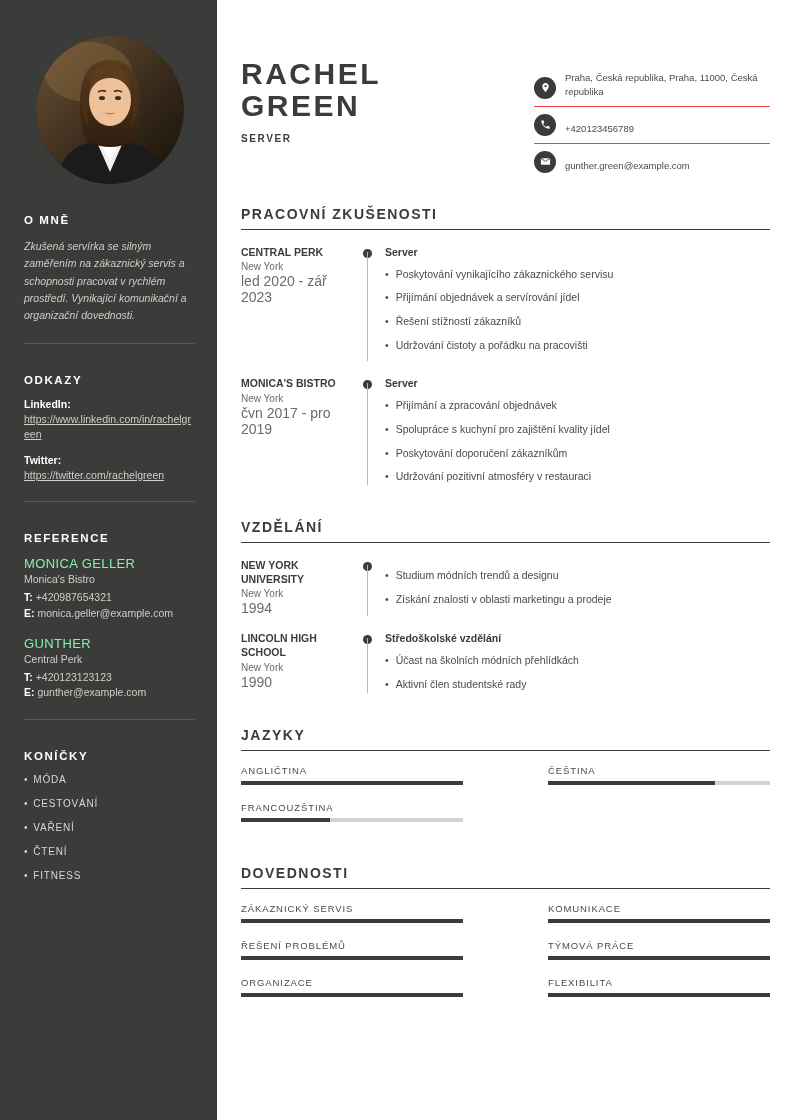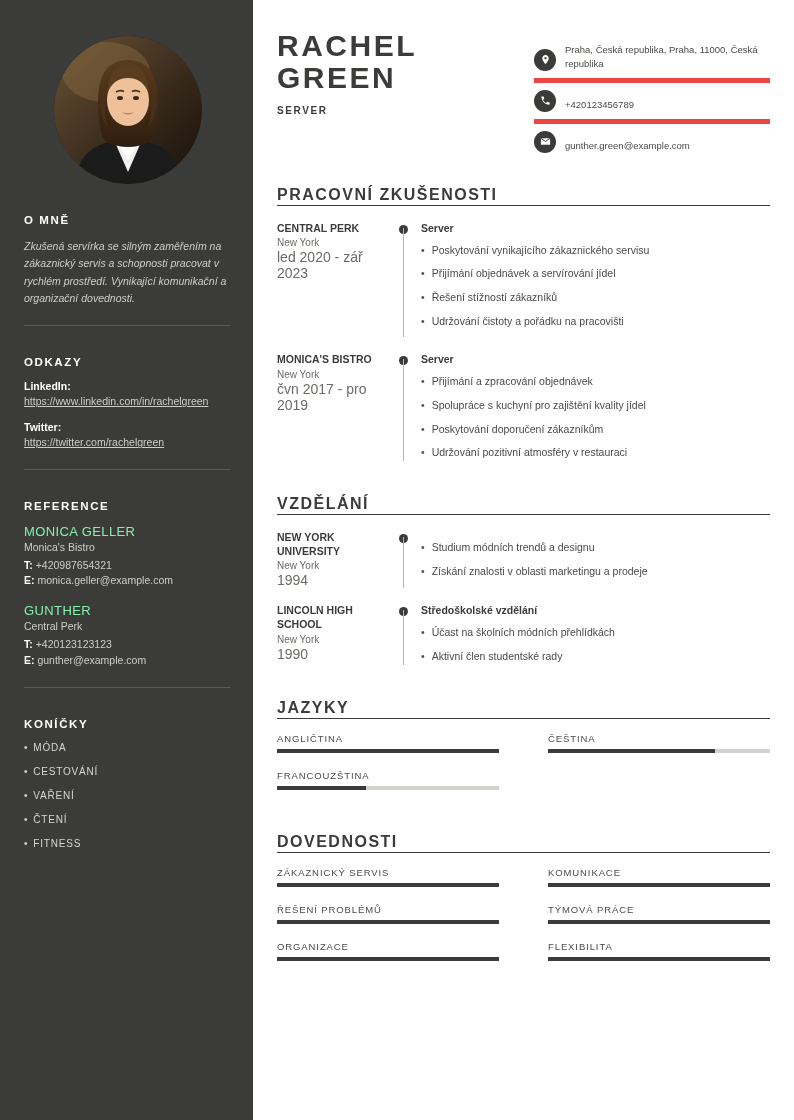--- a/index.html
+++ b/index.html
@@ -5,21 +5,21 @@
   * { box-sizing: border-box; margin: 0; padding: 0; }
   html, body {
     width: 794px; height: 1120px;
     font-family: "Liberation Sans", sans-serif;
     background: #ffffff;
   }
   .page { position: relative; width: 794px; height: 1120px; display: flex; }
 
   
   .sidebar {
-    width: 253px;
+    width: 217px;
     background: #3b3b39;
     color: #d8d6d2;
     padding: 28px 22px 20px 24px;
   }
   .photo-wrap {
     width: 148px; height: 148px;
     margin: 8px auto 0 auto;
     border-radius: 50%;
     overflow: hidden;
     position: relative;
@@ -55,45 +55,45 @@
   }
   .ref-org { font-size: 10.5px; color: #cfcdc8; margin-bottom: 5px; }
   .ref-line { font-size: 10.5px; color: #cfcdc8; line-height: 1.5; }
   .ref-line b { color: #ffffff; }
   .ref-item { margin-bottom: 14px; }
 
   .hobby { font-size: 10px; letter-spacing: .8px; color: #d8d6d2; margin-bottom: 13px; }
   .hobby .dot { margin-right: 5px; }
 
   
-  .main { flex: 1; padding: 30px 24px 20px 24px; position: relative; }
+  .main { flex: 1; padding: 30px 24px 20px 24px; position: relative; margin-top: 28px; }
 
   .name {
     font-size: 30px; font-weight: bold; letter-spacing: 2.5px;
     color: #3b3b39; line-height: 1.08; text-transform: uppercase;
   }
   .role {
     font-size: 10px; letter-spacing: 1.6px; font-weight: bold;
     color: #3b3b39; margin-top: 10px; text-transform: uppercase;
   }
   .header-row { display: flex; justify-content: space-between; align-items: flex-start; }
   .contact { width: 236px; padding-top: 4px; }
   .contact-item { display: flex; align-items: flex-end; gap: 9px; padding: 7px 0; }
-  .contact-item + .contact-item { border-top: 5px solid #ef4444; }
+  .contact-item + .contact-item { border-top: 1px solid #ef4444; }
   .cicon {
     width: 22px; height: 22px; border-radius: 50%; background: #3b3b39;
     flex: 0 0 22px; display: flex; align-items: center; justify-content: center;
   }
   .cicon svg { display:block; }
   .ctext { font-size: 9.5px; color: #4a4a47; line-height: 1.45; padding-top: 2px; }
 
   .sec { margin-top: 26px; }
   .sec-title {
-    font-size: 16px; font-weight: bold; letter-spacing: 1.5px;
-    color: #3b3b39; text-transform: uppercase; padding-bottom: 1px;
+    font-size: 14px; font-weight: bold; letter-spacing: 1.5px;
+    color: #3b3b39; text-transform: uppercase; padding-bottom: 7px;
     border-bottom: 1.5px solid #3b3b39;
   }
 
   .entry { display: flex; margin-top: 16px; }
   .entry-left { width: 122px; flex: 0 0 122px; padding-right: 10px; }
   .org { font-size: 10.5px; font-weight: bold; color: #3b3b39; text-transform: uppercase; line-height: 1.3; }
   .loc { font-size: 10px; color: #6b6b67; margin-top: 2px; }
   .dates { font-size: 14px; color: #6b6b67; margin-top: 1px; }
 
   .entry-right { flex: 1; position: relative; padding-left: 22px; }

